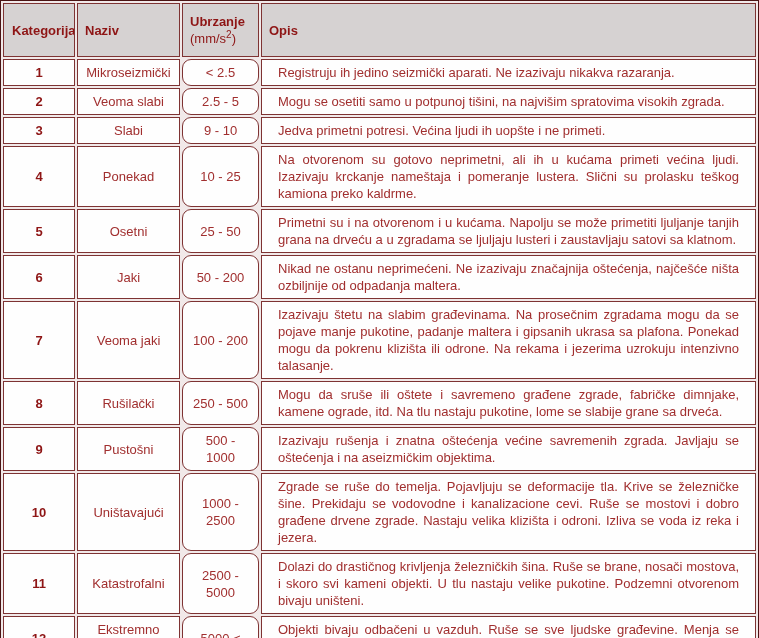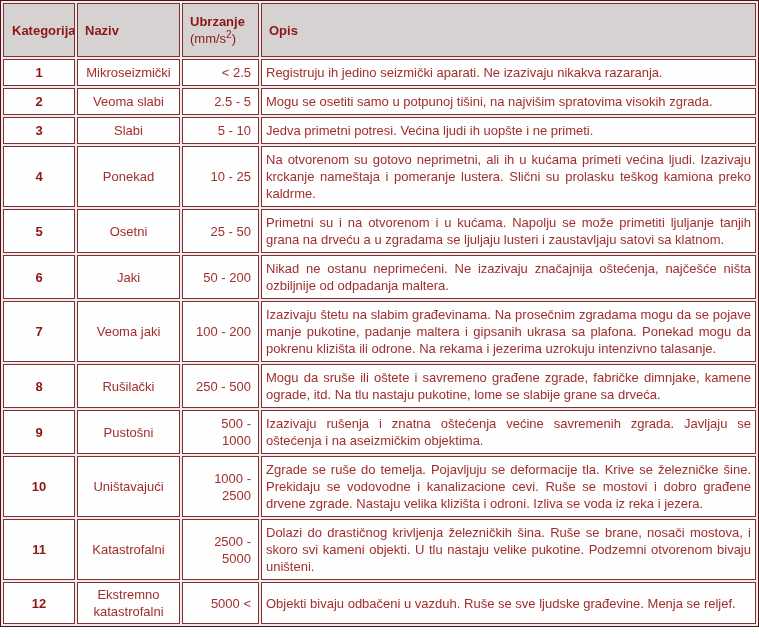--- a/index.html
+++ b/index.html
@@ -48,24 +48,24 @@
     font-size: 10px;
     line-height: 0;
   }
   td { padding: 3px 7px; }
   td.col-kat {
     text-align: center;
     font-weight: bold;
     color: #8e1515;
   }
   td.col-naziv { text-align: center; }
-  td.col-ubr   { text-align: right; }
+  td.col-ubr   { text-align: center; border-radius: 9px; }
   td.col-opis  {
     text-align: justify;
-    padding: 4px 4px;
+    padding: 4px 16px;
   }
 </style>
 </head>
 <body>
 
 <table class="seismic">
   <colgroup>
     <col class="c-kat">
     <col class="c-naz">
     <col class="c-ubr">
@@ -91,21 +91,21 @@
       </tr>
       <tr>
         <td class="col-kat">2</td>
         <td class="col-naziv">Veoma slabi</td>
         <td class="col-ubr">2.5 - 5</td>
         <td class="col-opis">Mogu se osetiti samo u potpunoj tišini, na najvišim spratovima visokih zgrada.</td>
       </tr>
       <tr>
         <td class="col-kat">3</td>
         <td class="col-naziv">Slabi</td>
-        <td class="col-ubr">5 - 10</td>
+        <td class="col-ubr">9 - 10</td>
         <td class="col-opis">Jedva primetni potresi. Većina ljudi ih uopšte i ne primeti.</td>
       </tr>
       <tr>
         <td class="col-kat">4</td>
         <td class="col-naziv">Ponekad</td>
         <td class="col-ubr">10 - 25</td>
         <td class="col-opis">Na otvorenom su gotovo neprimetni, ali ih u kućama primeti većina ljudi. Izazivaju krckanje nameštaja i pomeranje lustera. Slični su prolasku teškog kamiona preko kaldrme.</td>
       </tr>
       <tr>
         <td class="col-kat">5</td>

